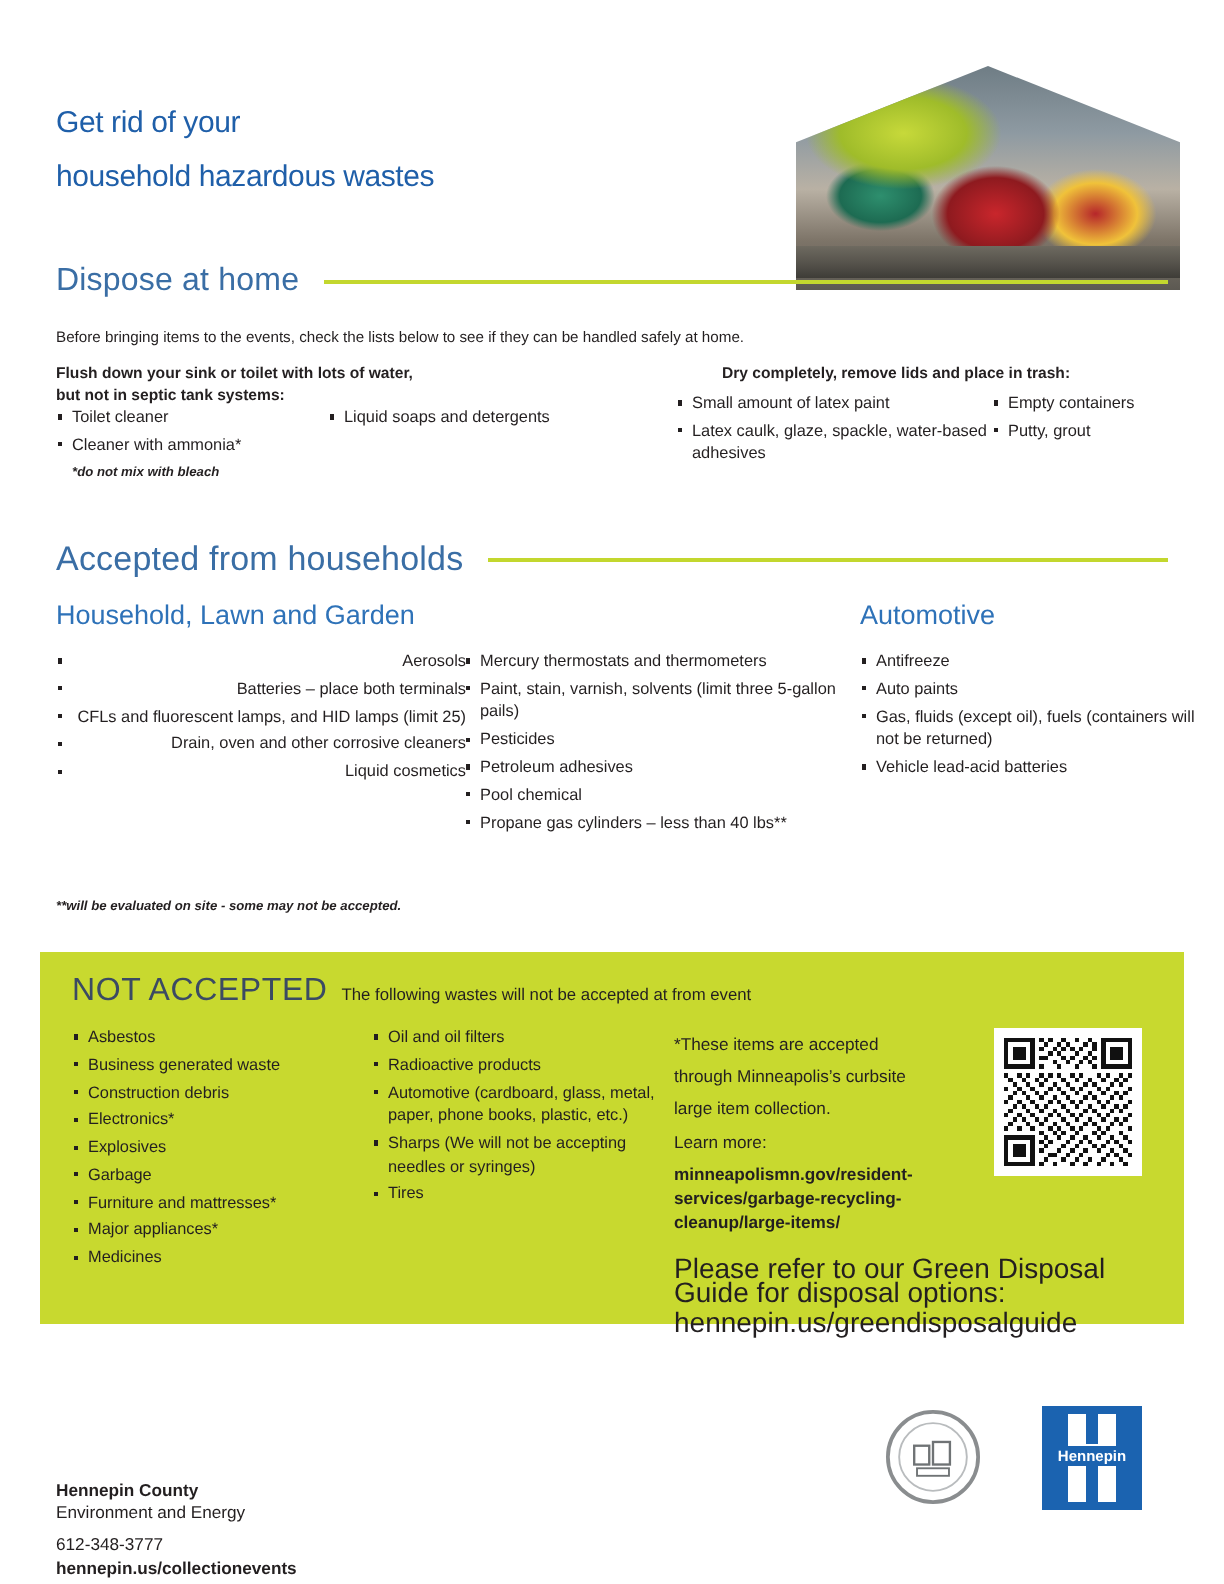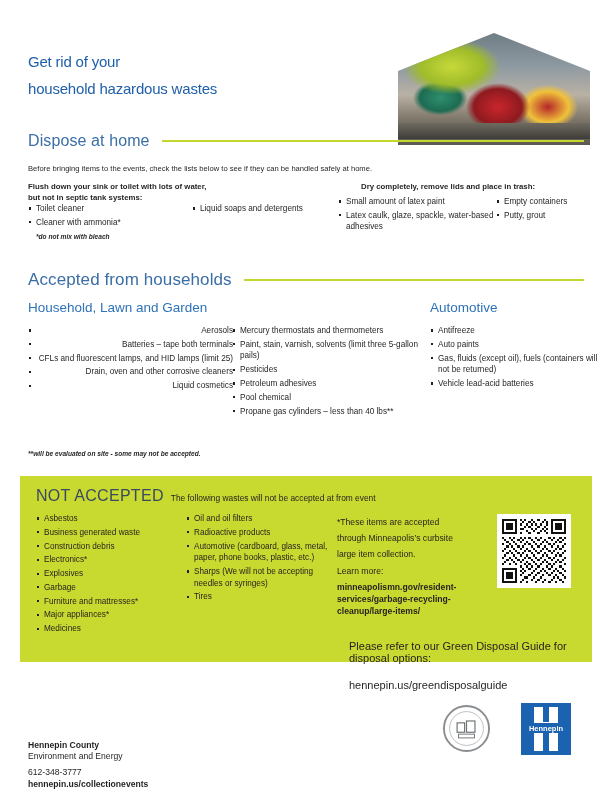--- a/index.html
+++ b/index.html
@@ -65,21 +65,21 @@
     content:"";position:absolute;left:1px;top:4.4px;
     width:2.2px;height:2.2px;background:#231f20;
   }
   .note-ital{font-size:6.6px;font-style:italic;font-weight:bold;color:#231f20;line-height:9px;}
 
   
   #sec-dispose{top:132px;}
   .lead-text{position:absolute;left:28px;top:163px;width:540px;}
   .flush-head{position:absolute;left:28px;top:182px;width:300px;}
   .dispose-col-a{position:absolute;left:28px;top:203px;width:150px;}
-  .dispose-col-b{position:absolute;left:192px;top:203px;width:150px;}
+  .dispose-col-b{position:absolute;left:164px;top:203px;width:150px;}
   .dispose-note{position:absolute;left:36px;top:232px;width:200px;}
   .dry-head{position:absolute;left:338px;top:182px;width:250px;margin-left:23px;}
   .dry-col-a{position:absolute;left:338px;top:196px;width:162px;}
   .dry-col-b{position:absolute;left:496px;top:196px;width:110px;}
 
   
   #sec-accepted{top:270px;}
   #sec-accepted .txt{font-size:17px;}
   .hh-title{position:absolute;left:28px;top:300px;}
   .auto-title{position:absolute;left:430px;top:300px;}
@@ -96,21 +96,21 @@
   .na-head{position:absolute;left:36px;top:487px;display:flex;align-items:baseline;}
   .na-title{font-size:16px;color:#3b4a63;letter-spacing:0.3px;}
   .na-sub{font-size:8.4px;color:#231f20;margin-left:7px;}
   .na-col-a{position:absolute;left:36px;top:513px;width:150px;}
   .na-col-b{position:absolute;left:186px;top:513px;width:145px;}
   .na-col-a li,.na-col-b li{font-size:8.2px;line-height:11.4px;}
   .na-right{position:absolute;left:333px;top:512px;width:148px;}
   .na-right p{margin:4px;font-size:8.6px;line-height:12.2px;color:#231f20;}
   .na-right .link{font-weight:bold;}
   .na-green-guide{position:absolute;left:333px;top:625px;width:252px;}
-  .na-green-guide p{margin:16px;font-size:11px;line-height:11.6px;}
+  .na-green-guide p{margin:4px;font-size:14px;line-height:11.6px;}
 
   
   .qr-wrap{position:absolute;left:497px;top:514px;width:74px;height:74px;background:#ffffff;padding:5px;box-sizing:border-box;}
   .qr{width:100%;height:100%;display:block;}
 
   
   .footer{position:absolute;left:28px;top:712px;width:260px;}
   .f-org{font-size:8.6px;font-weight:bold;line-height:11px;color:#231f20;margin-top:28px;}
   .f-org .sub{font-weight:normal;}
   .f-contact{font-size:8.6px;line-height:12px;color:#231f20;margin-top:4px;}
@@ -175,21 +175,21 @@
   <div class="sec-head" id="sec-accepted">
     <span class="txt">Accepted from households</span>
     <span class="rule"></span>
   </div>
 
   <div class="hh-title sub-blue">Household, Lawn and Garden</div>
   <div class="auto-title sub-blue">Automotive</div>
 
   <ul class="items hh-col-a">
     <li>Aerosols</li>
-    <li>Batteries – tape both terminals</li>
+    <li>Batteries – place both terminals</li>
     <li>CFLs and fluorescent lamps, and HID lamps (limit 25)</li>
     <li>Drain, oven and other corrosive cleaners</li>
     <li>Liquid cosmetics</li>
   </ul>
 
   <ul class="items hh-col-b">
     <li>Mercury thermostats and thermometers</li>
     <li>Paint, stain, varnish, solvents (limit three 5-gallon pails)</li>
     <li>Pesticides</li>
     <li>Petroleum adhesives</li>

